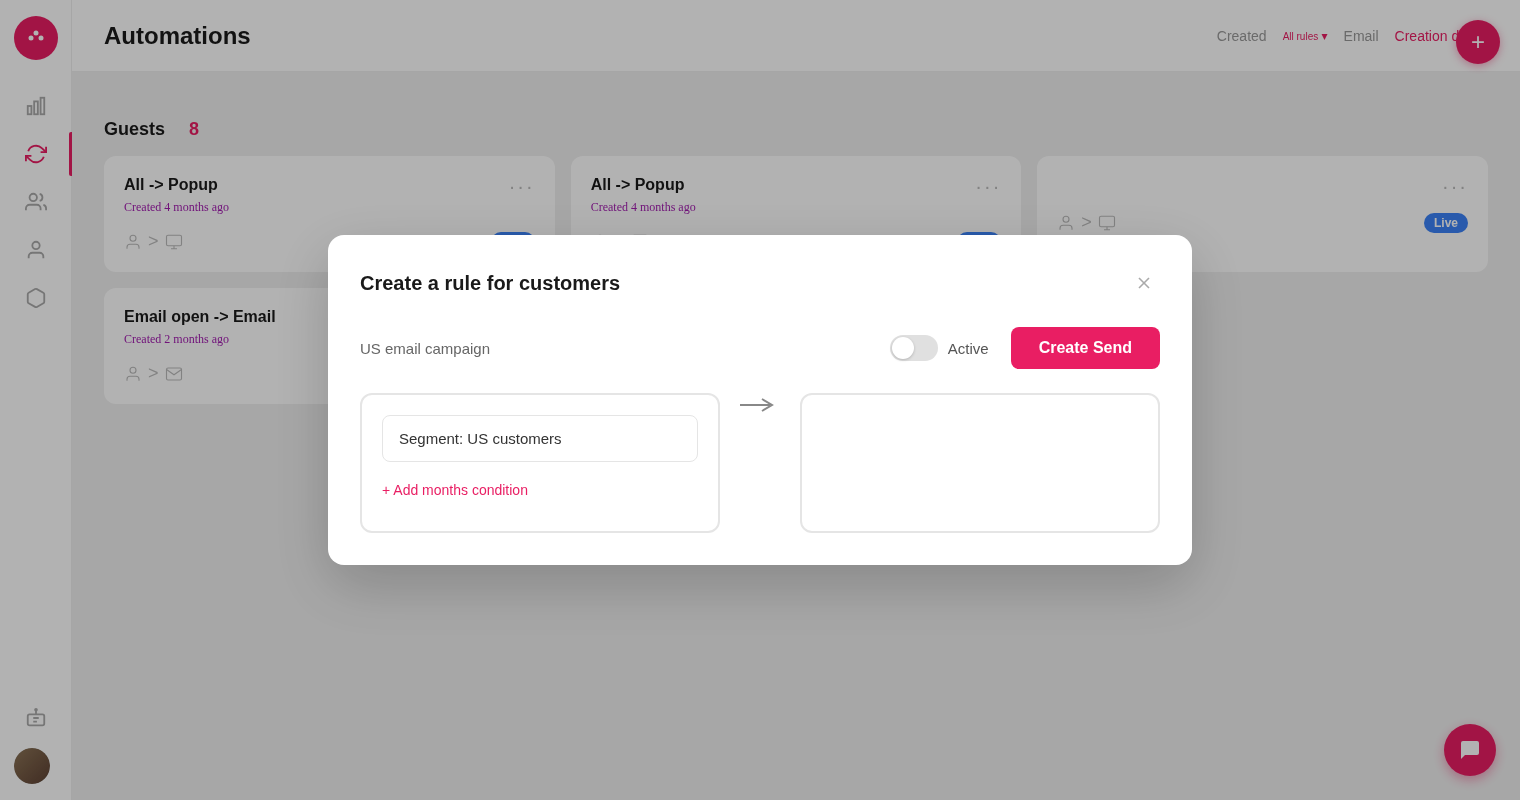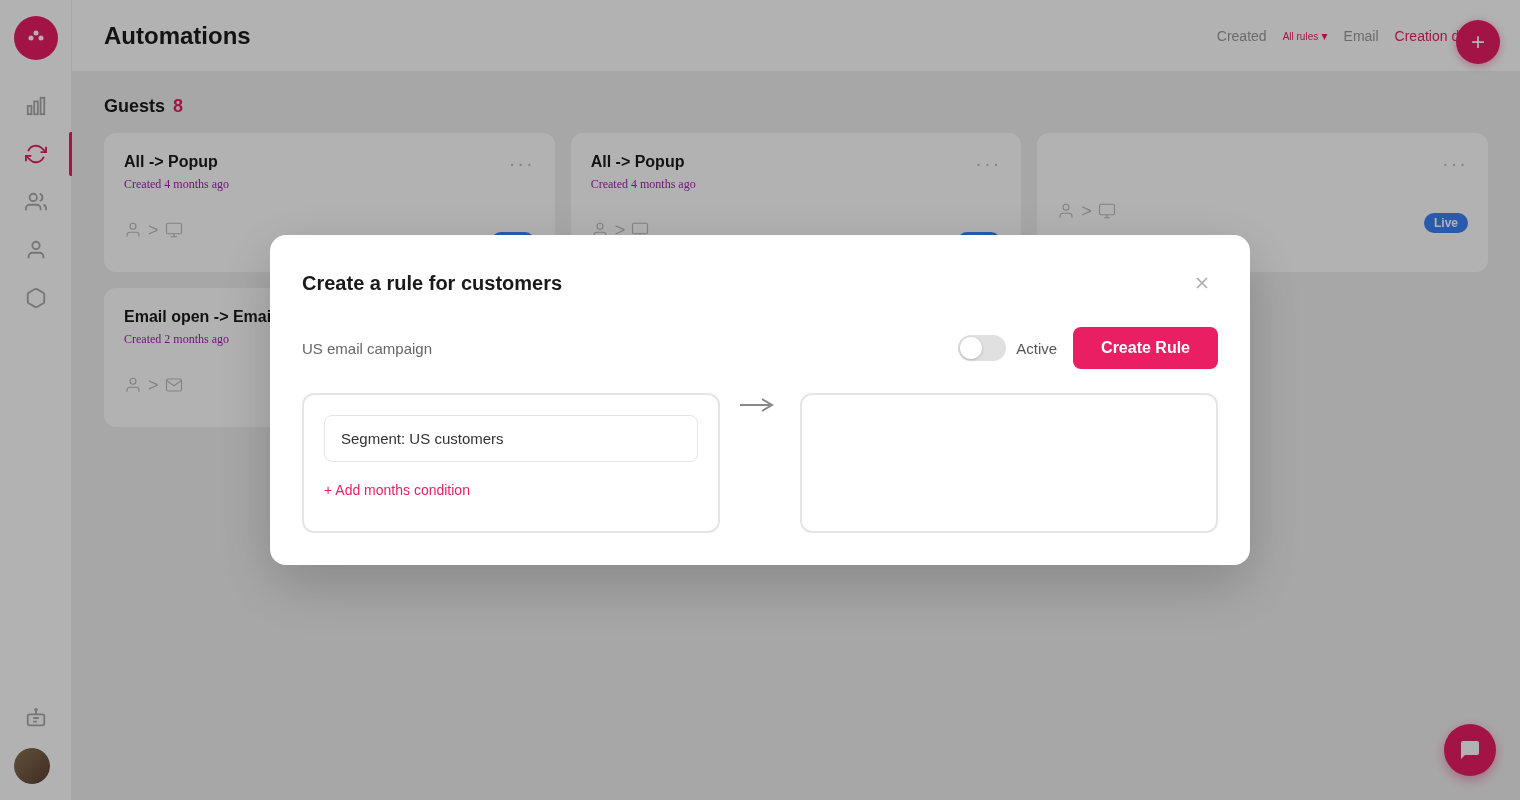--- a/index.html
+++ b/index.html
@@ -76,21 +76,21 @@
     .header-right { display: flex; align-items: center; gap: 16px; }
     .showing-label { color: #999; font-size: 14px; }
     .showing-value { color: #e91e63; font-size: 10px; font-weight: 500; cursor: pointer; }
     .showing-value::after { content: ' ▾'; font-size: 12px; }
     .sort-label { color: #999; font-size: 14px; }
     .sort-value { color: #e91e63; font-size: 14px; font-weight: 500; cursor: pointer; }
     .sort-value::after { content: ' ▾'; font-size: 12px; }
 
     
     .content { flex: 1; padding: 24px 32px; overflow: auto; position: relative; }
-    .guests-header { display: flex; align-items: flex-start; gap: 8px; margin-bottom: 16px; }
+    .guests-header { display: flex; align-items: flex-start; gap: 24px; margin-bottom: 16px; margin-top: 23px; }
     .guests-title { font-size: 18px; font-weight: 600; color: #1a1a1a; }
     .guests-count { color: #e91e63; font-size: 18px; font-weight: 600; }
 
     
     .automations-grid { display: grid; grid-template-columns: repeat(3, 1fr); gap: 16px; }
     .automation-card {
       background: #fff;
       border-radius: 12px;
       padding: 20px;
       cursor: pointer;
@@ -102,21 +102,20 @@
     .card-created { font-size: 12px; color: #a21caf; margin-bottom: 16px; font-family: Liberation Serif, serif; }
     .card-footer { display: flex; align-items: center; justify-content: space-between; }
     .card-flow { display: flex; align-items: center; gap: 6px; color: #bbb; font-size: 18px; }
     .live-badge {
       background: #3b82f6;
       color: white;
       font-size: 12px;
       font-weight: 600;
       padding: 3px 10px;
       border-radius: 20px;
-      margin-top: 24px;
     }
 
     
     .add-btn {
       position: fixed;
       top: 20px;
       right: 20px;
       width: 44px; height: 44px;
       background: #e91e63;
       border-radius: 50%;
@@ -151,21 +150,21 @@
       z-index: 100;
       display: flex;
       align-items: center;
       justify-content: center;
     }
 
     
     .modal {
       background: #fff;
       border-radius: 16px;
-      width: 980px;
+      width: 864px;
       max-width: 95vw;
       padding: 32px;
       position: relative;
       box-shadow: 0 20px 60px rgba(0,0,0,0.2);
     }
     .modal-header {
       display: flex;
       align-items: center;
       justify-content: space-between;
       margin-bottom: 28px;
@@ -181,21 +180,21 @@
     }
 
     
     .modal-toolbar {
       display: flex;
       align-items: center;
       justify-content: space-between;
       margin-bottom: 24px;
     }
     .campaign-name { font-size: 15px; color: #666; }
-    .toolbar-right { display: flex; gap: 16px; }
+    .toolbar-right { display: flex; gap: 22px; }
 
     
     .toggle-container { display: flex; align-items: center; gap: 10px; }
     .toggle {
       width: 48px; height: 26px;
       background: #e0e0e0;
       border-radius: 13px;
       position: relative;
       cursor: pointer;
     }
@@ -480,21 +479,21 @@
 
     <div class="modal-toolbar">
       <span class="campaign-name">US email campaign</span>
       <div class="toolbar-right">
         <div class="toggle-container">
           <div class="toggle">
             <div class="toggle-thumb"></div>
           </div>
           <span class="toggle-label">Active</span>
         </div>
-        <button class="create-rule-btn">Create Rule</button>
+        <button class="create-rule-btn">Create Send</button>
       </div>
     </div>
 
     <div class="rule-builder">
 
       <div class="rule-box">
         <div class="rule-item">Segment: US customers</div>
         <div class="rule-add-btn">+ Add months condition</div>
       </div>
 

